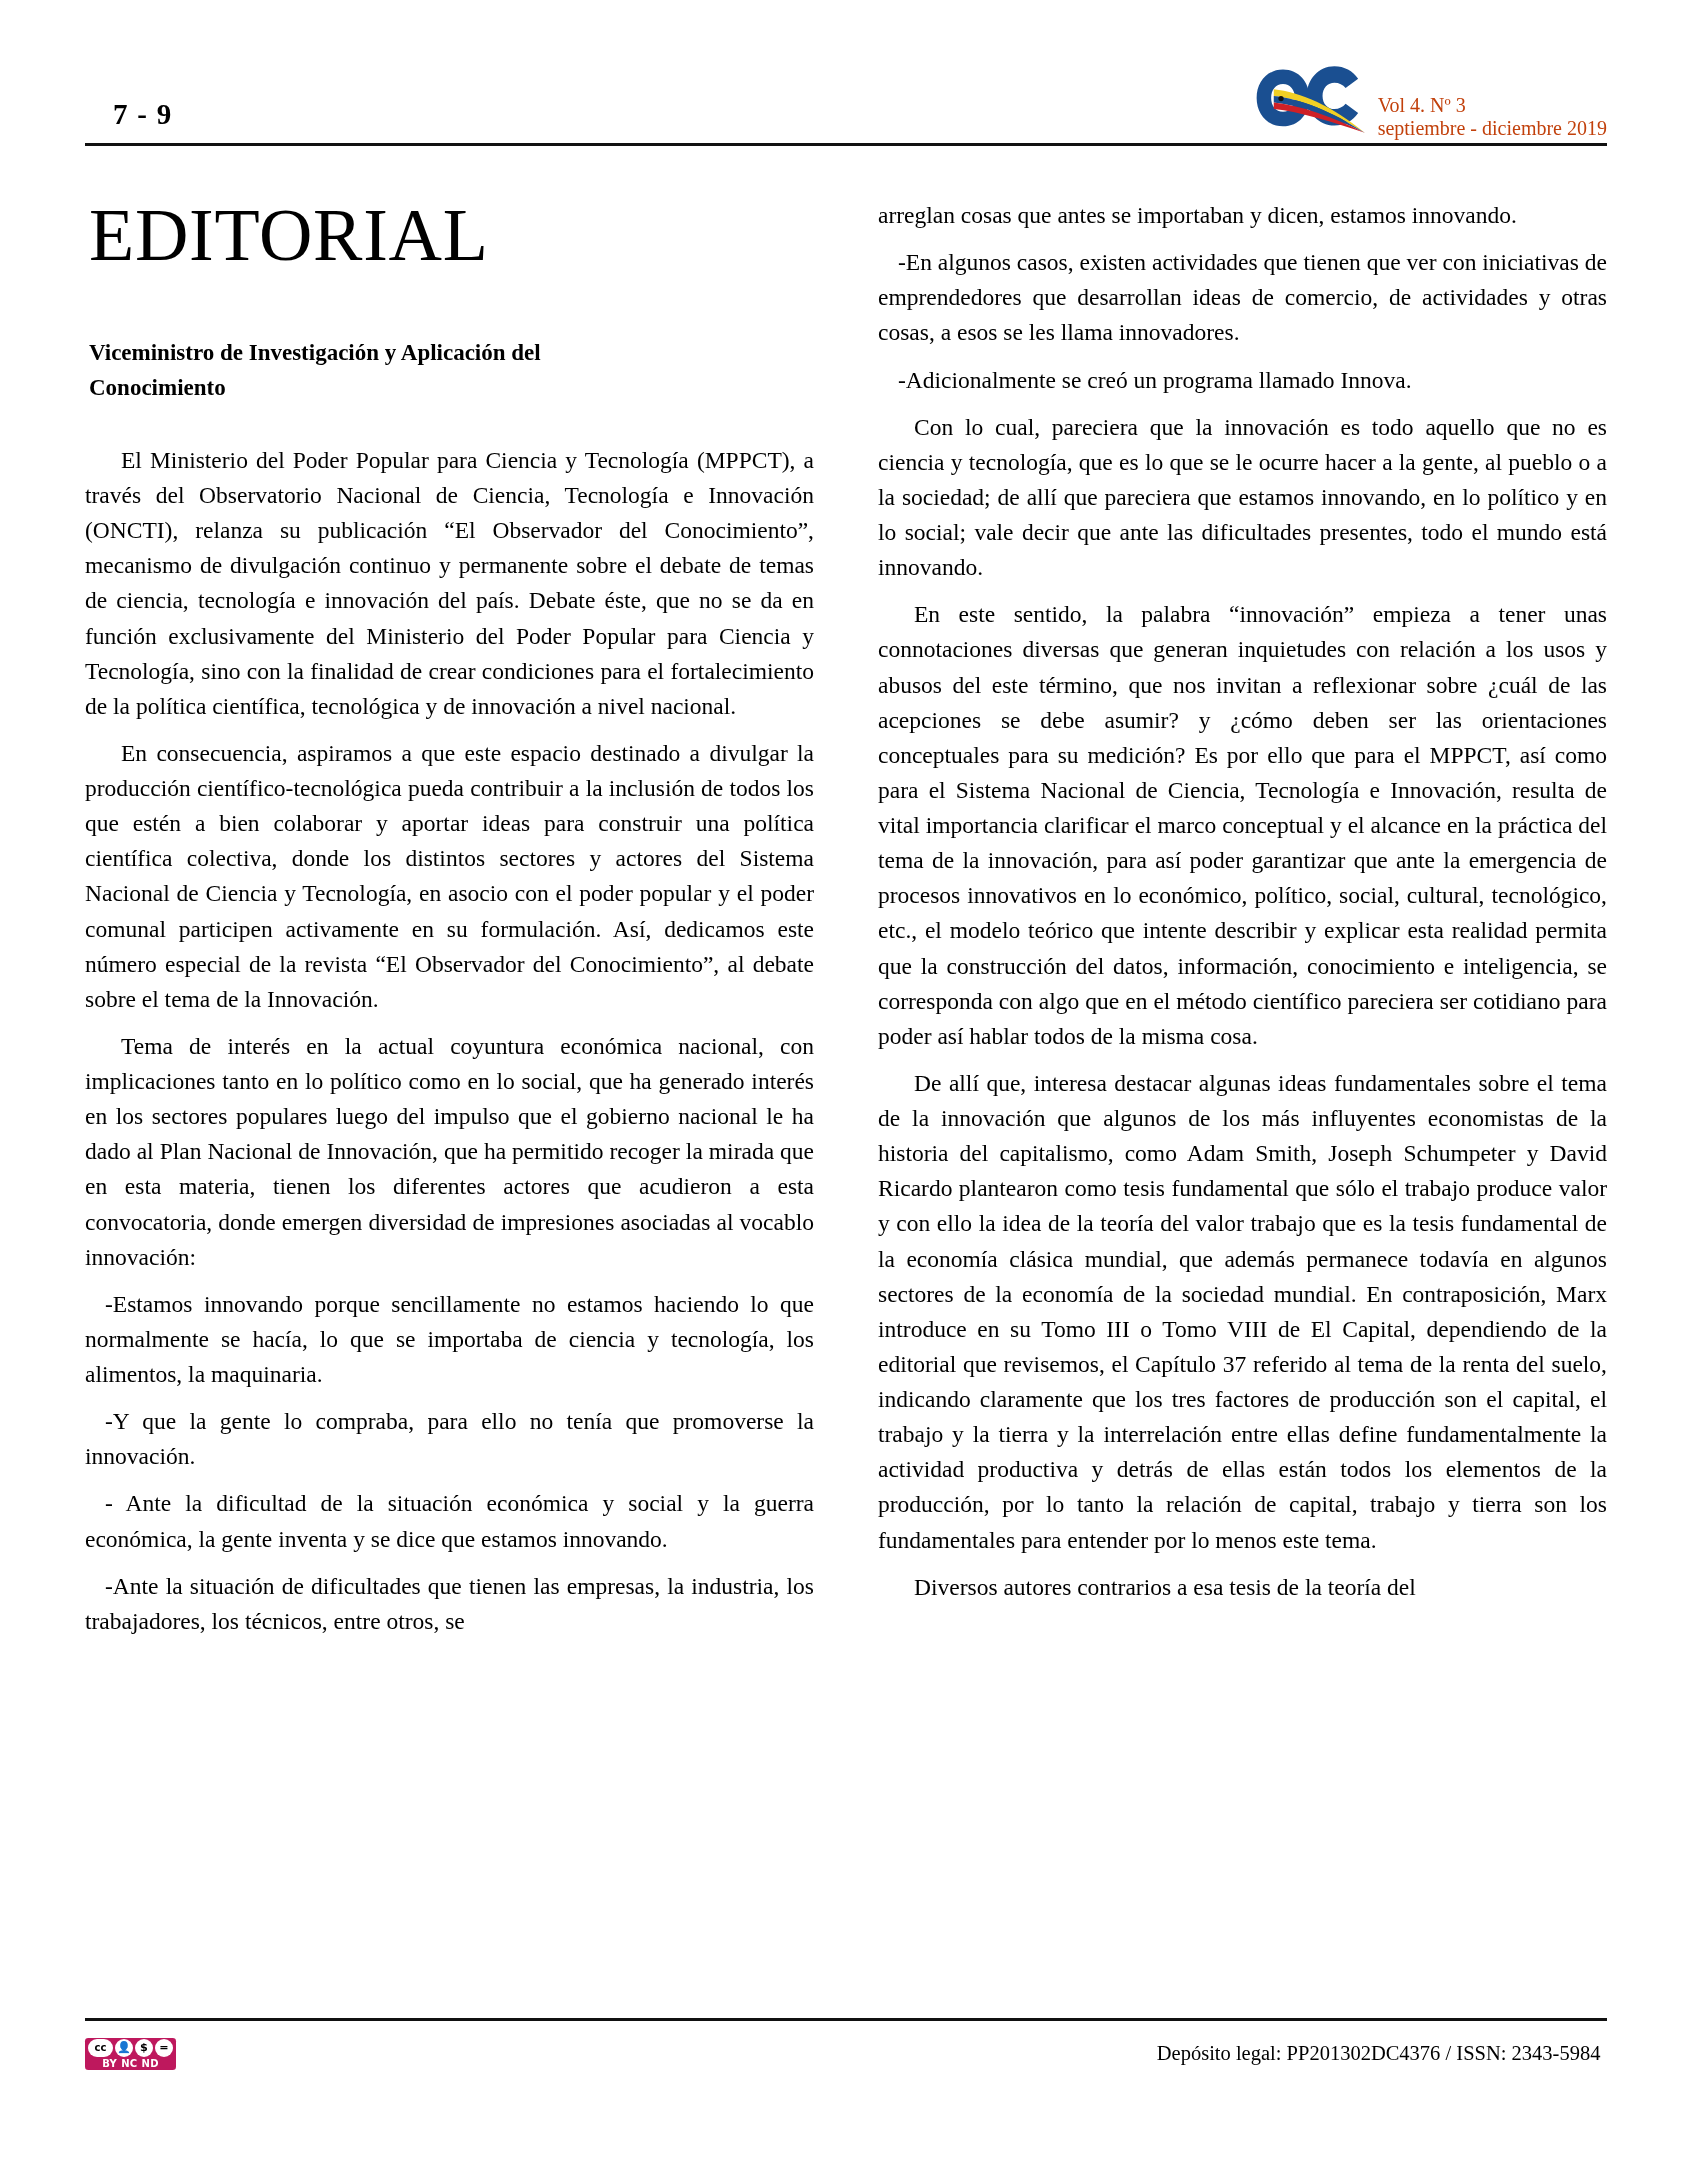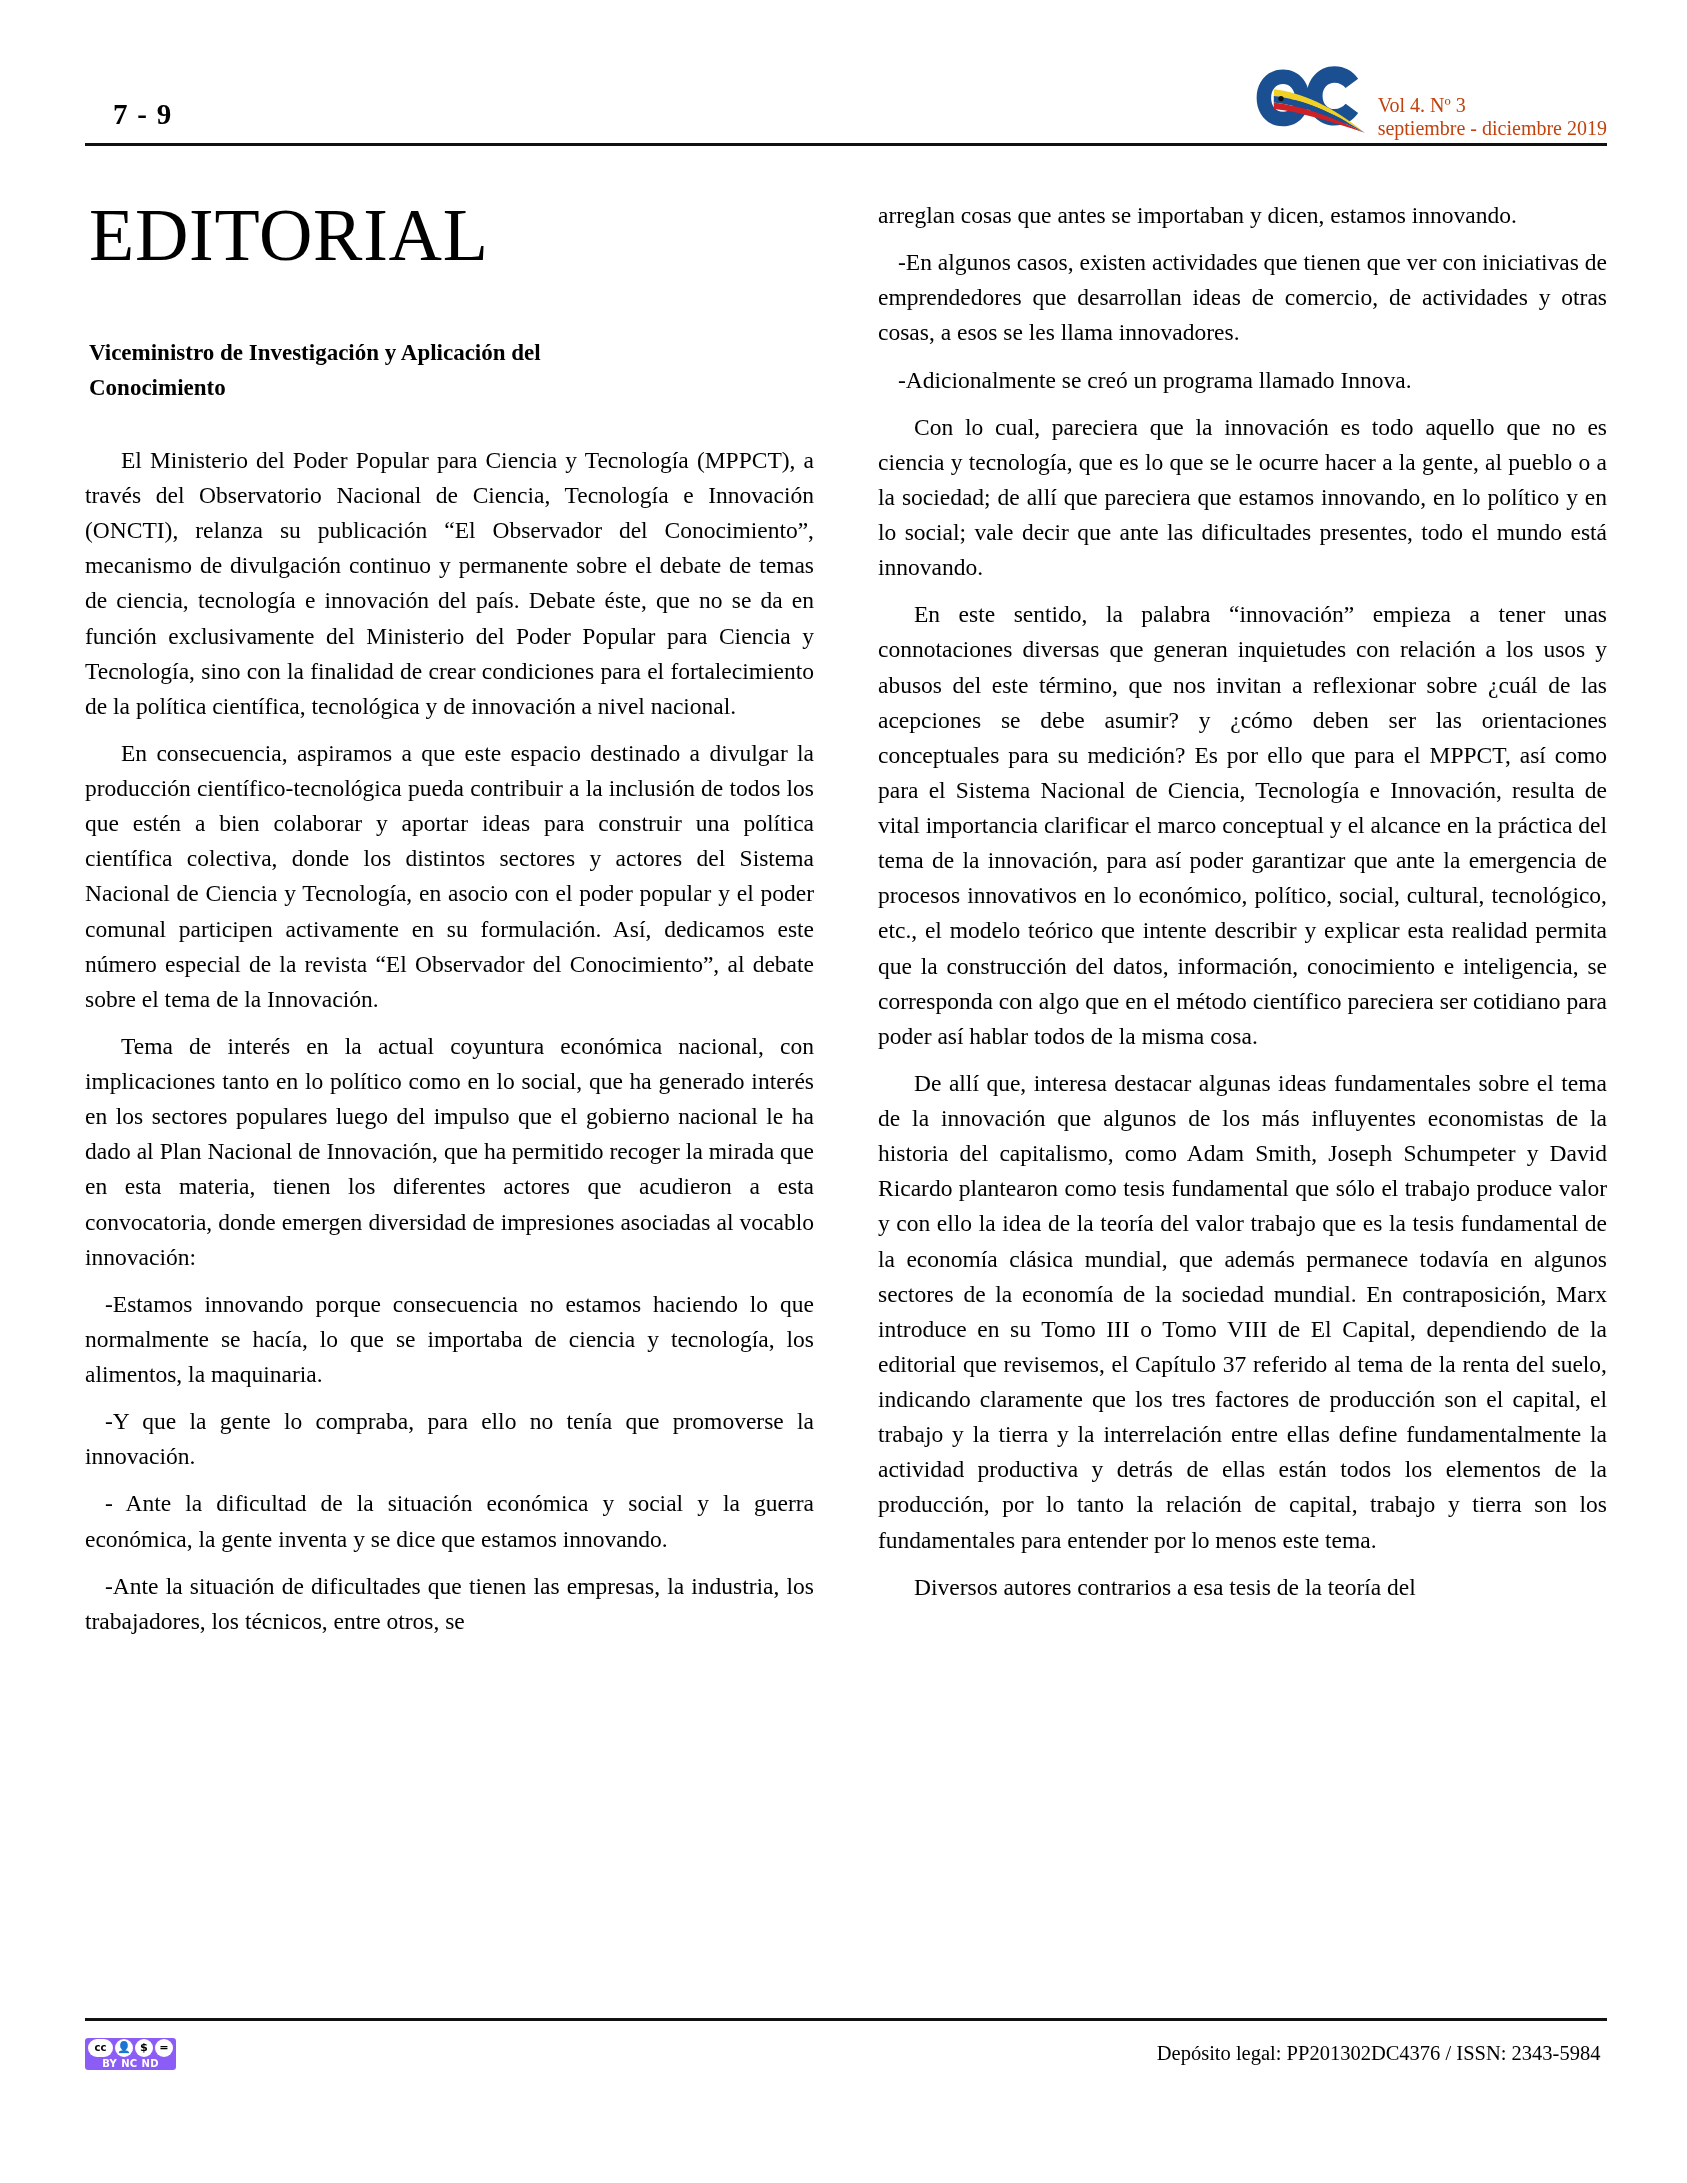--- a/index.html
+++ b/index.html
@@ -144,21 +144,21 @@
   }
   .footer-row {
     margin-top: 17px;
     display: flex;
     align-items: center;
     justify-content: space-between;
   }
   .cc-badge {
     width: 91px;
     height: 32px;
-    background: #8b5cf6;
+    background: #be185d;
     border-radius: 3.3px;
     display: flex;
     flex-direction: column;
     justify-content: center;
     padding: 2px 2.6px 1.3px 2.6px;
     box-sizing: border-box;
   }
   .cc-icons {
     display: flex;
     align-items: center;
@@ -244,21 +244,21 @@
       <h1 class="title">EDITORIAL</h1>
 
       <div class="byline">
         <div class="byline-line">Viceministro de Investigación y Aplicación del</div>
         <div class="byline-line">Conocimiento</div>
       </div>
 
       <p class="body-par spaced">El Ministerio del Poder Popular para Ciencia y Tecnología (MPPCT), a través del Observatorio Nacional de Ciencia, Tecnología e Innovación (ONCTI), relanza su publicación “El Observador del Conocimiento”, mecanismo de divulgación continuo y permanente sobre el debate de temas de ciencia, tecnología e innovación del país. Debate éste, que no se da en función exclusivamente del Ministerio del Poder Popular para Ciencia y Tecnología, sino con la finalidad de crear condiciones para el fortalecimiento de la política científica, tecnológica y de innovación a nivel nacional.</p>
       <p class="body-par spaced">En consecuencia, aspiramos a que este espacio destinado a divulgar la producción científico-tecnológica pueda contribuir a la inclusión de todos los que estén a bien colaborar y aportar ideas para construir una política científica colectiva, donde los distintos sectores y actores del Sistema Nacional de Ciencia y Tecnología, en asocio con el poder popular y el poder comunal participen activamente en su formulación. Así, dedicamos este número especial de la revista “El Observador del Conocimiento”, al debate sobre el tema de la Innovación.</p>
       <p class="body-par spaced">Tema de interés en la actual coyuntura económica nacional, con implicaciones tanto en lo político como en lo social, que ha generado interés en los sectores populares luego del impulso que el gobierno nacional le ha dado al Plan Nacional de Innovación, que ha permitido recoger la mirada que en esta materia, tienen los diferentes actores que acudieron a esta convocatoria, donde emergen diversidad de impresiones asociadas al vocablo innovación:</p>
-      <p class="body-par tight spaced">-Estamos innovando porque consecuencia no estamos haciendo lo que normalmente se hacía, lo que se importaba de ciencia y tecnología, los alimentos, la maquinaria.</p>
+      <p class="body-par tight spaced">-Estamos innovando porque sencillamente no estamos haciendo lo que normalmente se hacía, lo que se importaba de ciencia y tecnología, los alimentos, la maquinaria.</p>
       <p class="body-par tight">-Y que la gente lo compraba, para ello no tenía que promoverse la innovación.</p>
       <p class="body-par tight">- Ante la dificultad de la situación económica y social y la guerra económica, la gente inventa y se dice que estamos innovando.</p>
       <p class="body-par tight">-Ante la situación de dificultades que tienen las empresas, la industria, los trabajadores, los técnicos, entre otros, se</p>
     </div>
 
     <div class="col">
       <p class="body-par" style="text-indent:0">arreglan cosas que antes se importaban y dicen, estamos innovando.</p>
       <p class="body-par tight">-En algunos casos, existen actividades que tienen que ver con iniciativas de emprendedores que desarrollan ideas de comercio, de actividades y otras cosas, a esos se les llama innovadores.</p>
       <p class="body-par tight">-Adicionalmente se creó un programa llamado Innova.</p>
       <p class="body-par spaced">Con lo cual, pareciera que la innovación es todo aquello que no es ciencia y tecnología, que es lo que se le ocurre hacer a la gente, al pueblo o a la sociedad; de allí que pareciera que estamos innovando, en lo político y en lo social; vale decir que ante las dificultades presentes, todo el mundo está innovando.</p>

